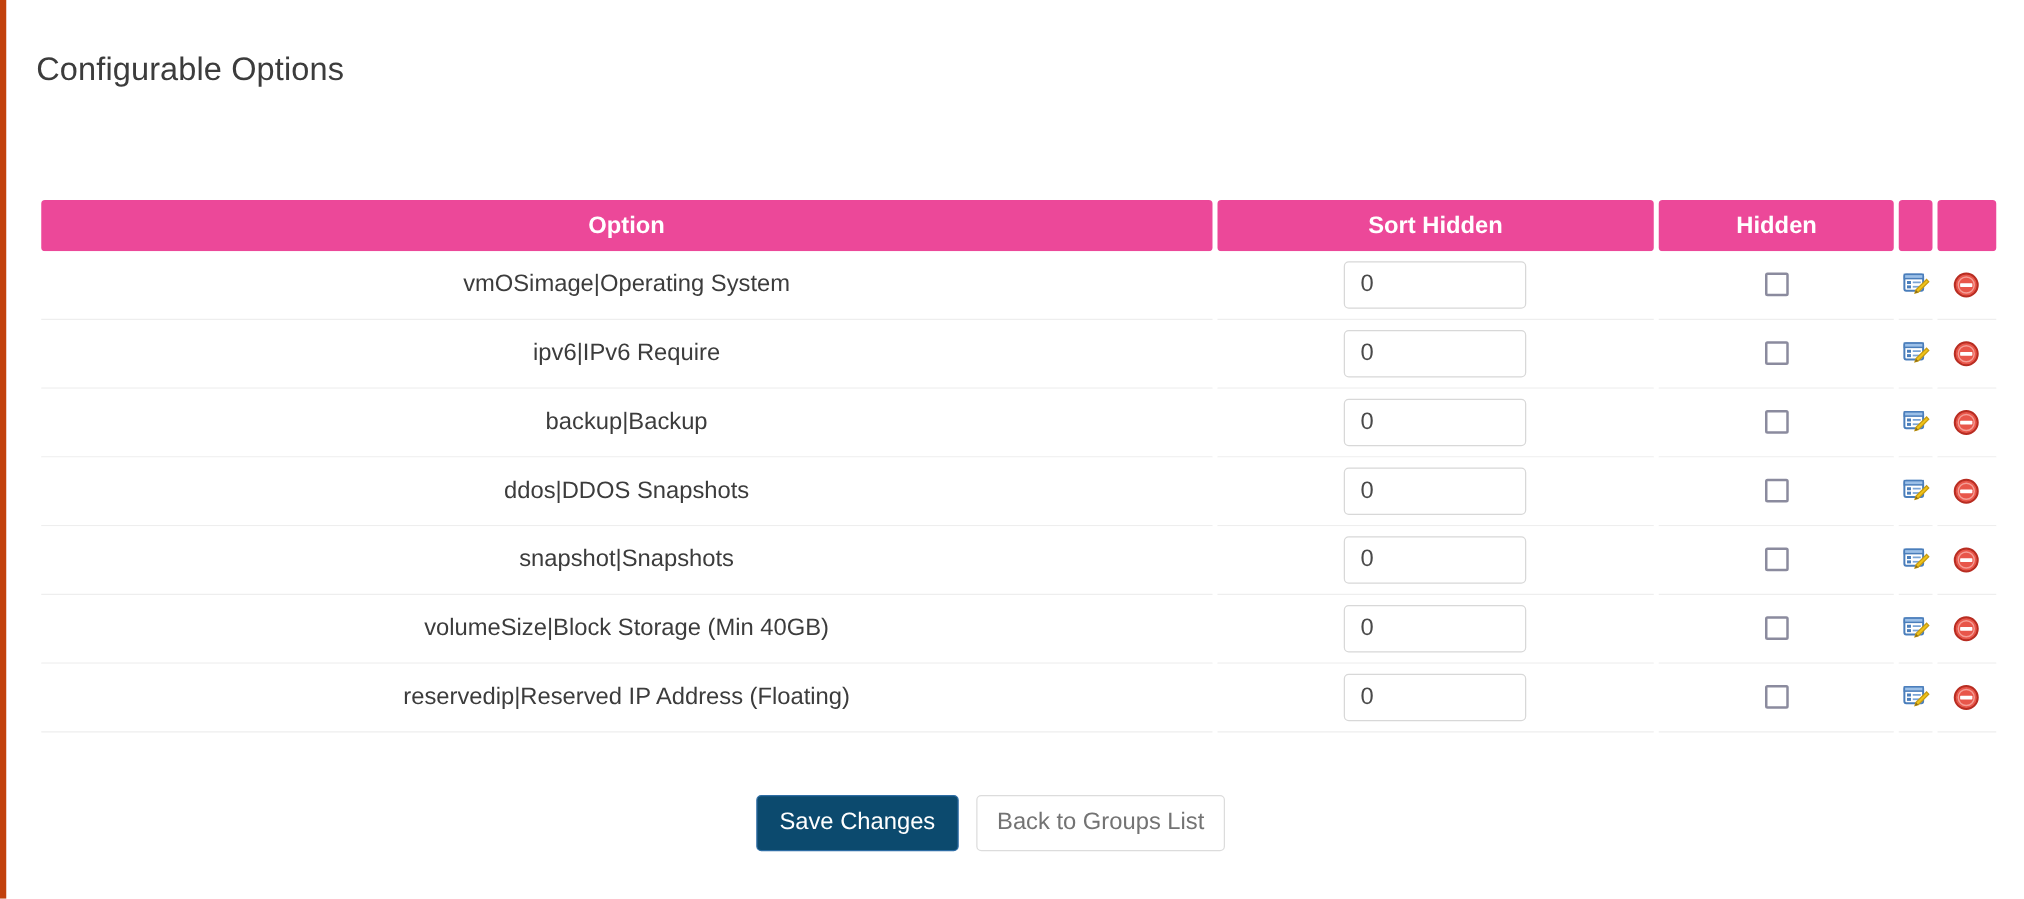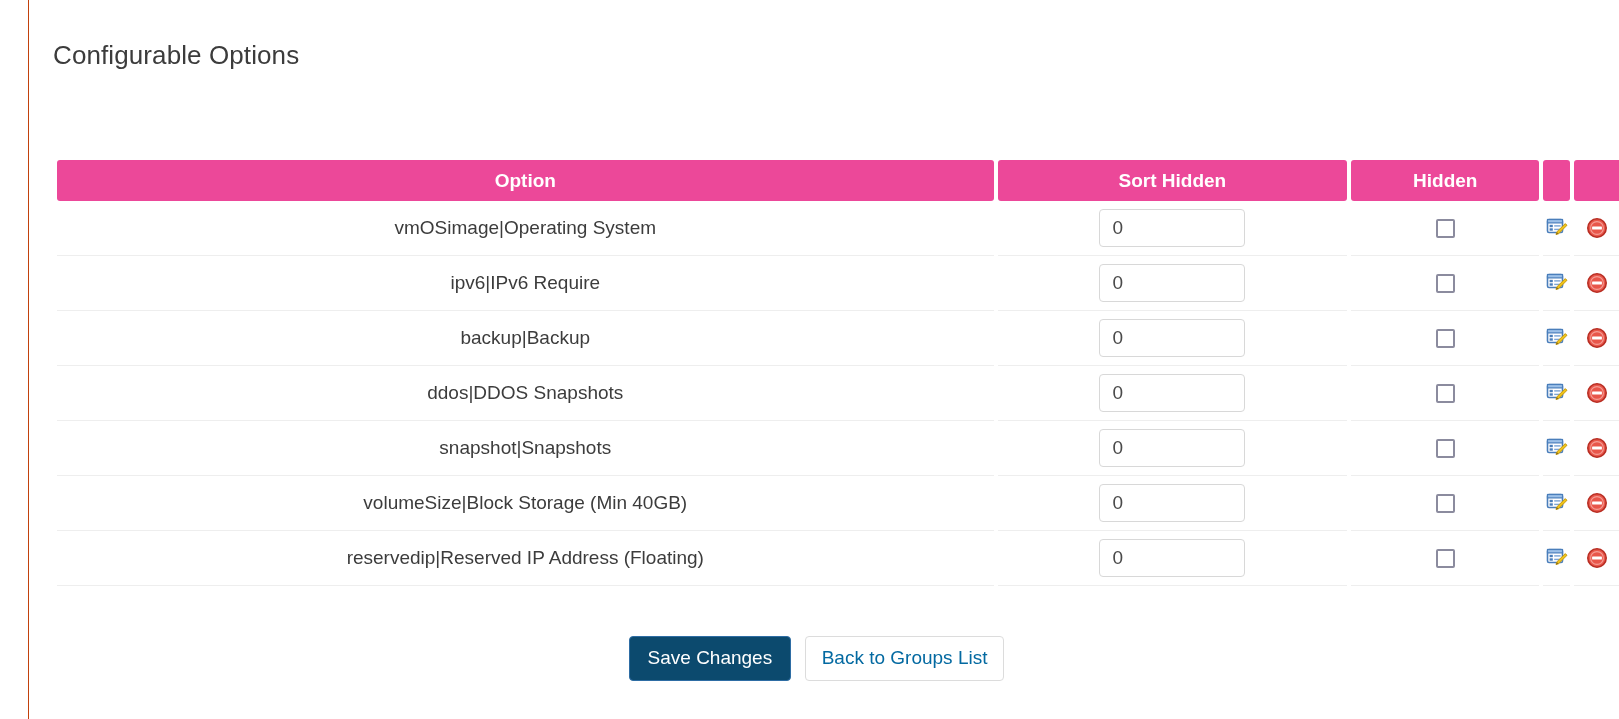--- a/index.html
+++ b/index.html
@@ -13,22 +13,21 @@
     font-family: "Liberation Sans", sans-serif;
     color: #333333;
     overflow: hidden;
   }
 
   .page {
     position: relative;
     width: 1503px;
     height: 719px;
     box-sizing: border-box;
-    border-left: 1px solid #c2410c;
-    margin-left: 28px;
+    border-left: 5px solid #c2410c;
   }
 
   .page-title {
     position: absolute;
     left: 24px;
     top: 38px;
     font-size: 26px;
     font-weight: 400;
     color: #3c3c3c;
     letter-spacing: 0.1px;
@@ -163,21 +162,21 @@
     line-height: 22px;
     cursor: pointer;
     vertical-align: top;
   }
 
   .btn-back {
     display: inline-block;
     background: #ffffff;
     border: 1px solid #dcdcdc;
     border-radius: 4px;
-    color: #0369a1;
+    color: #737373;
     font-size: 19px;
     font-family: "Liberation Sans", sans-serif;
     padding: 10px 16px 11px 16px;
     line-height: 22px;
     margin-left: 9px;
     cursor: pointer;
     vertical-align: top;
   }
 </style>
 </head>

